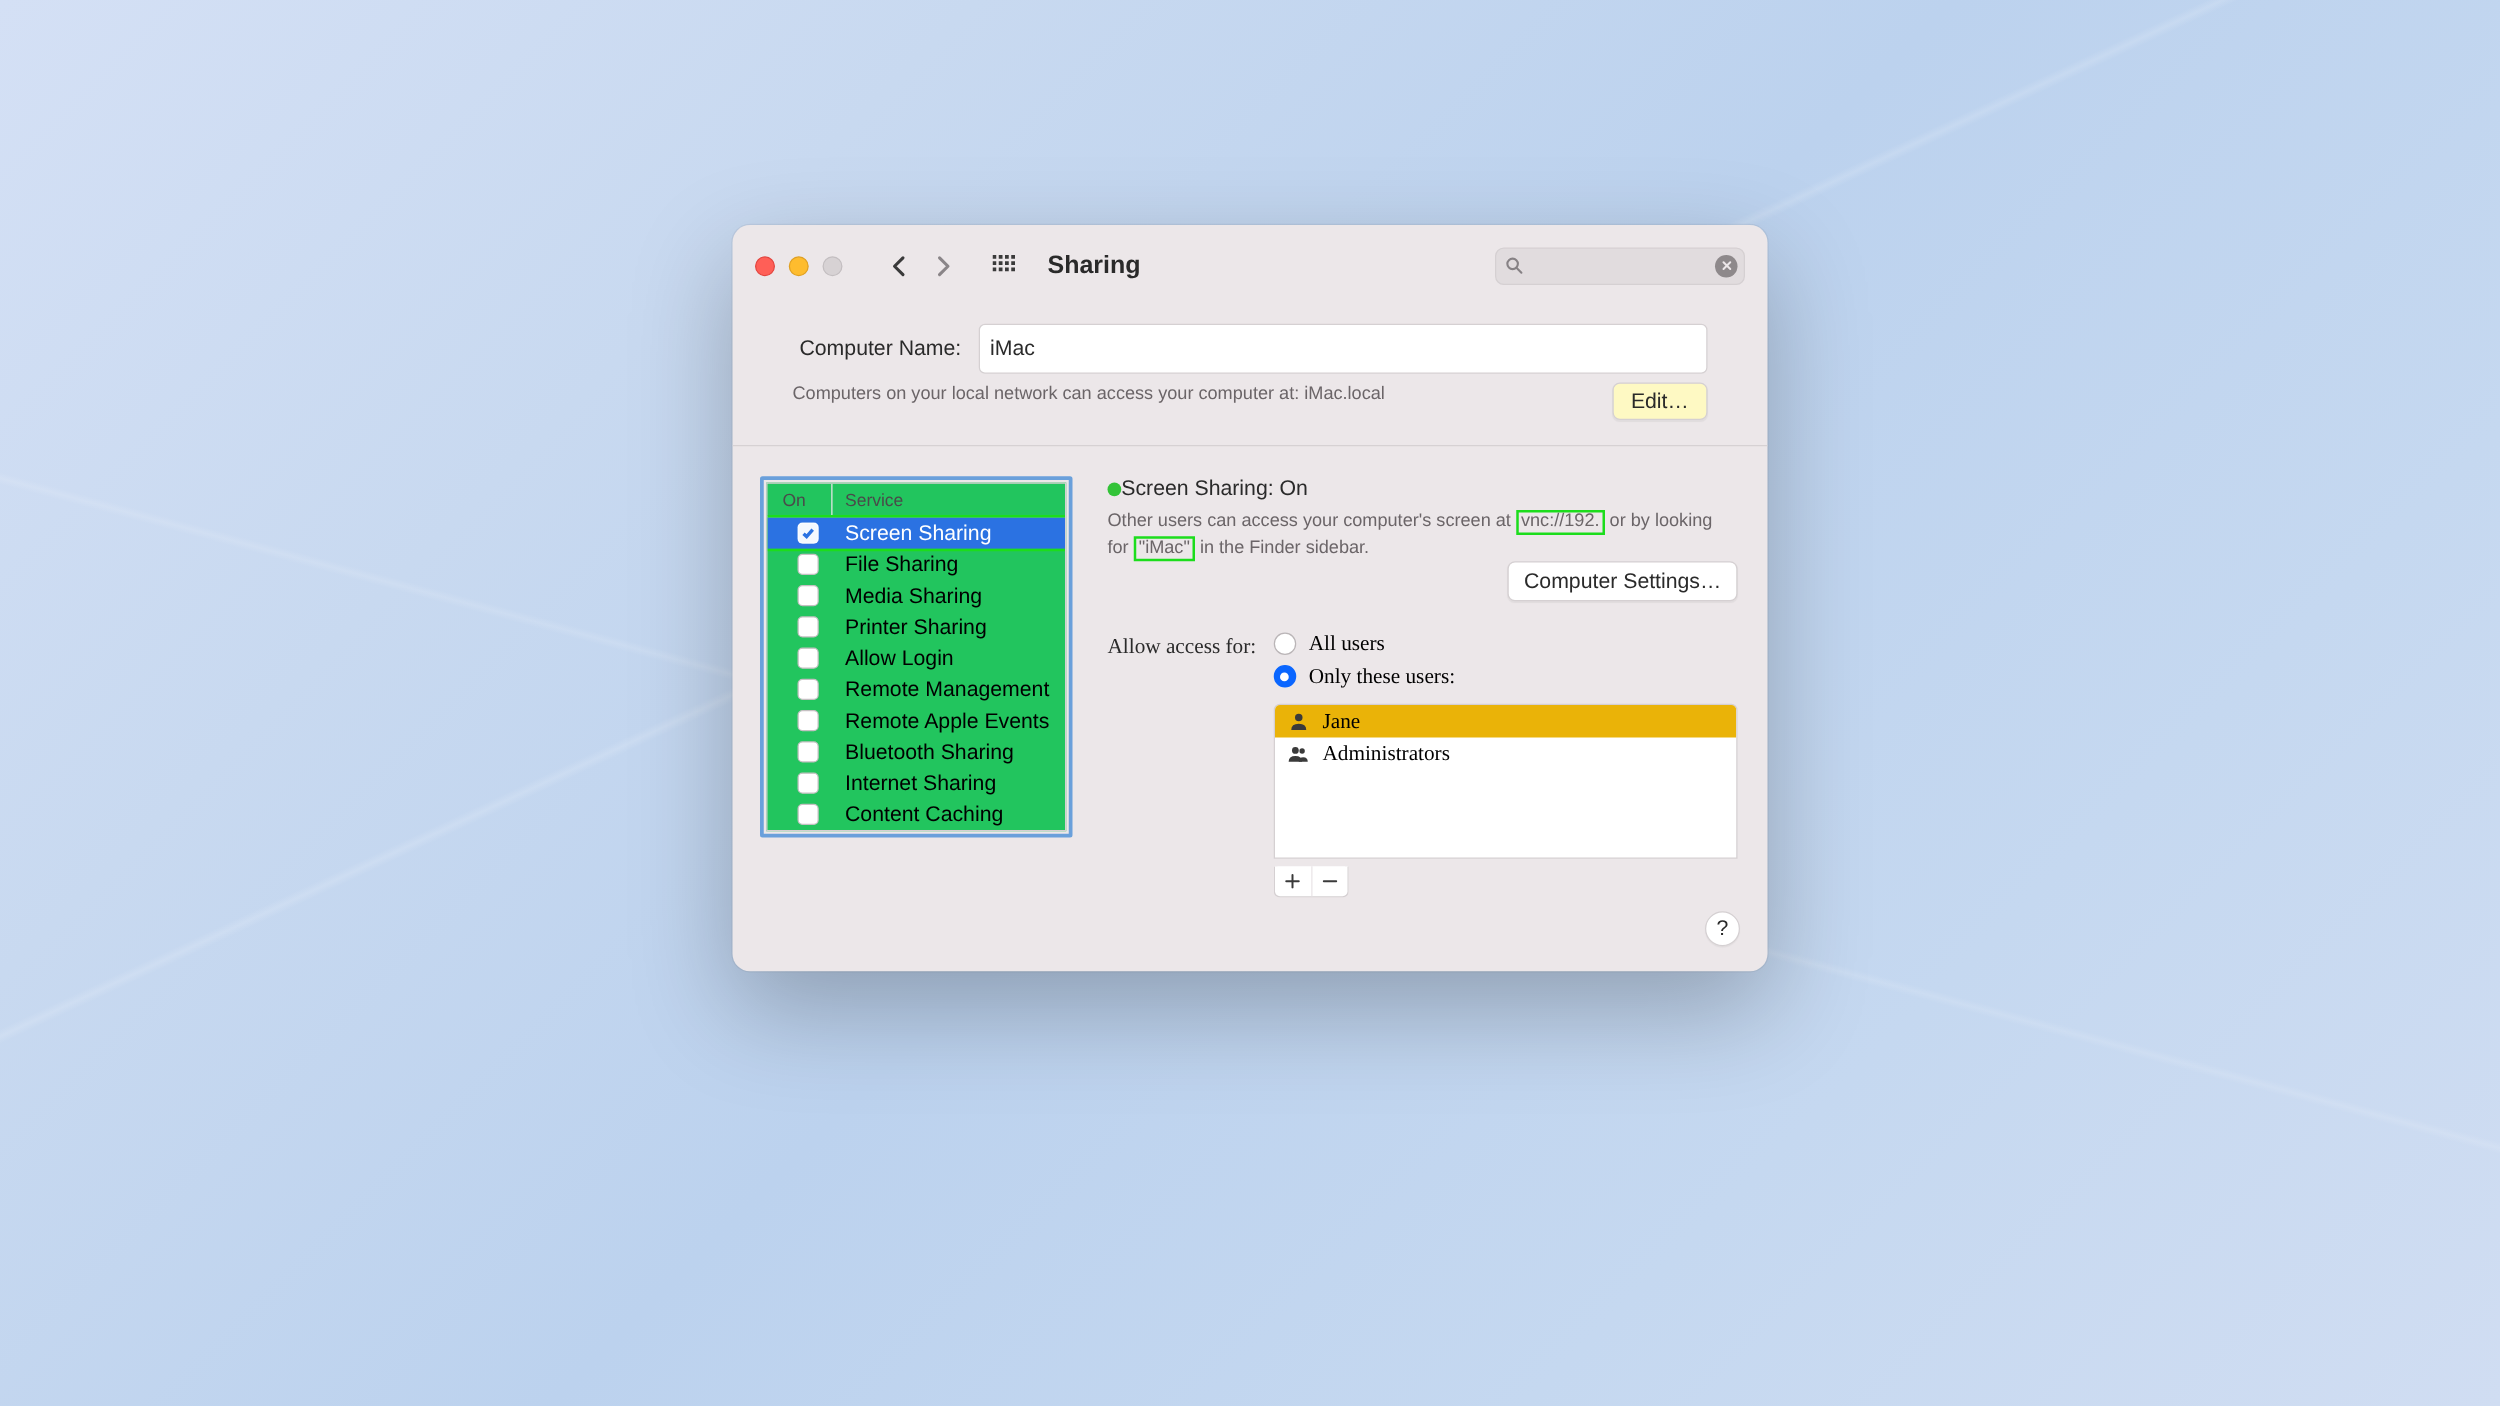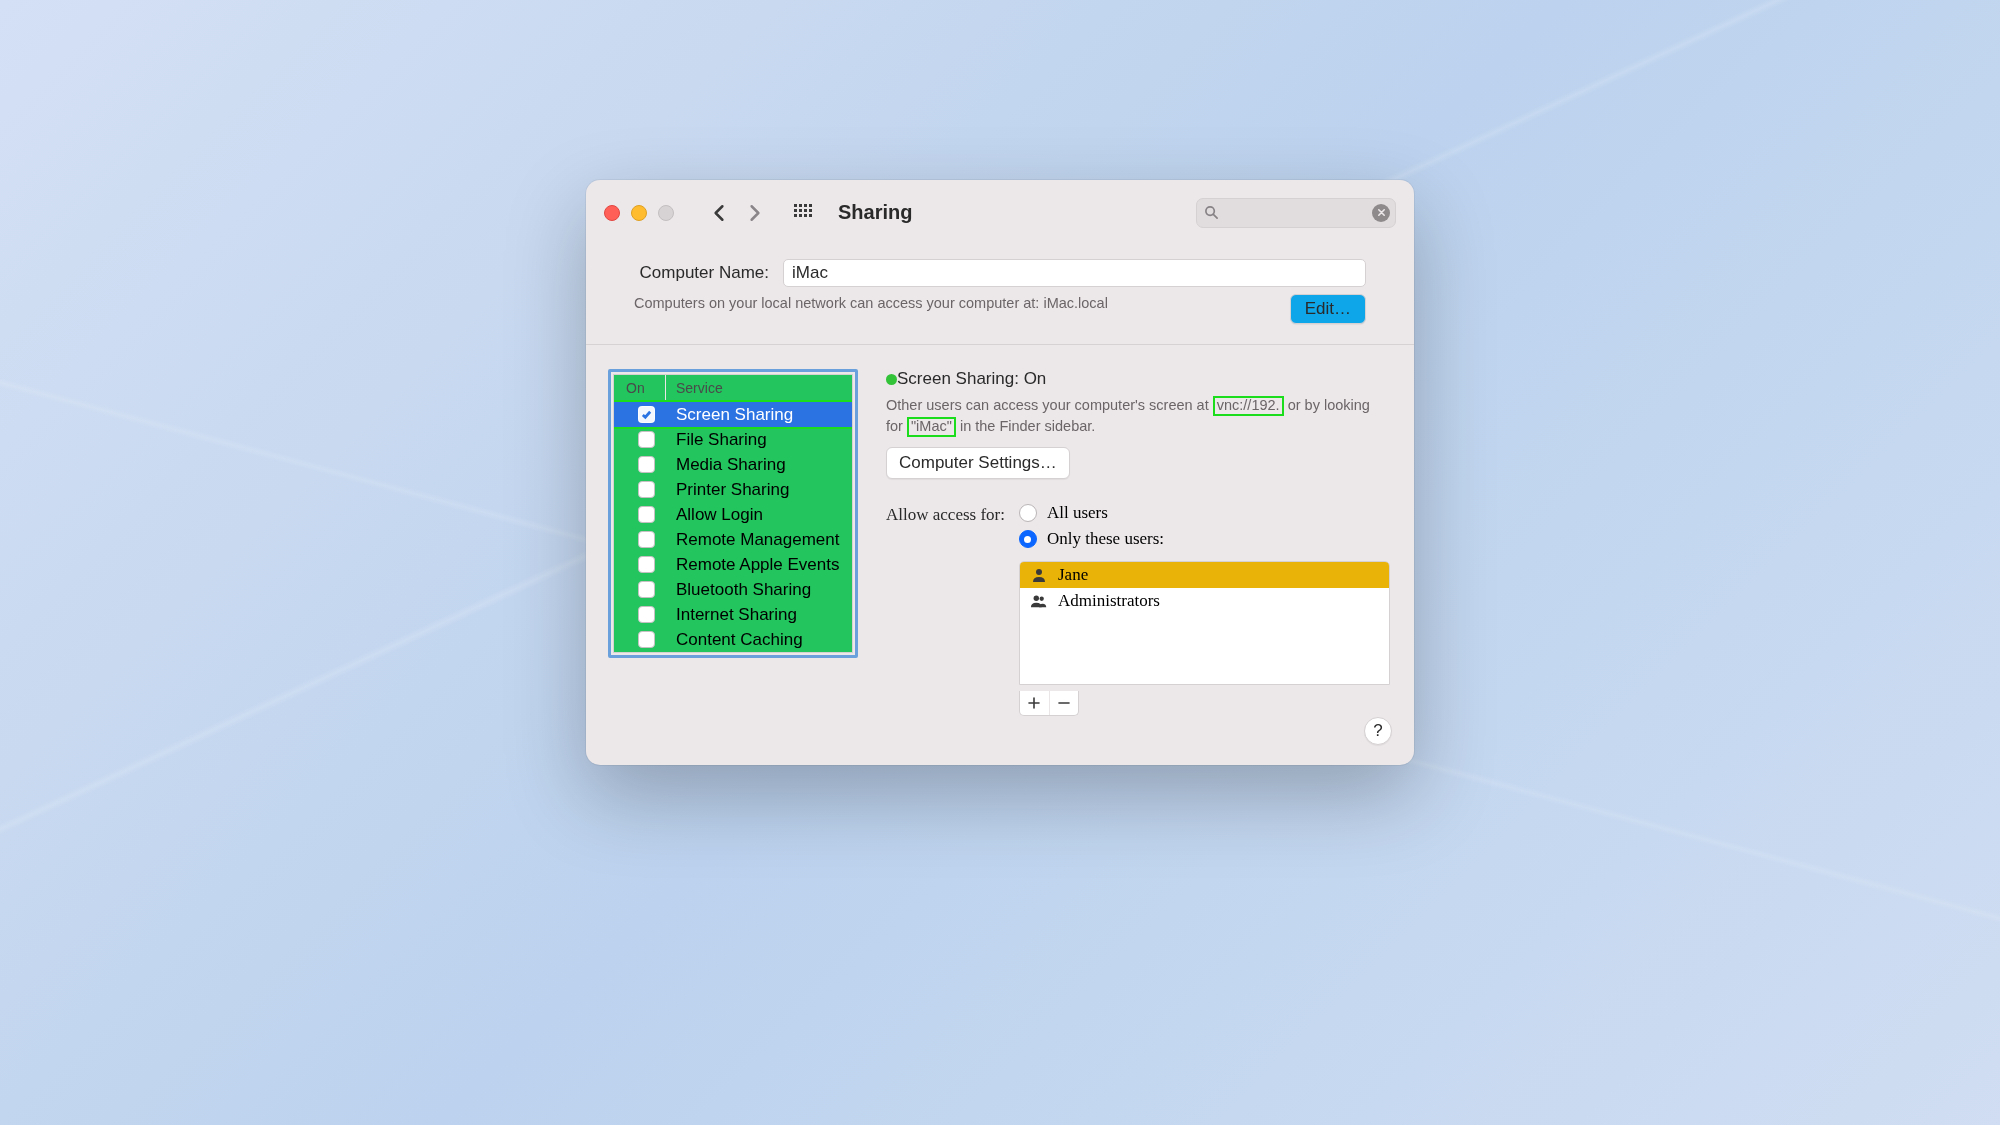--- a/index.html
+++ b/index.html
@@ -62,24 +62,24 @@
 .search-wrap { margin-left:auto; position:relative; width:200px; }
 .search-input { width:100%; height:30px; background:#e1dcde; border:1px solid #d5d0d2; border-radius:7px; padding:0 30px 0 30px; font-size:16px; color:#333; outline:none; }
 .search-icon { position:absolute; left:8px; top:7px; color:#878285; }
 .clear-icon { position:absolute; right:6px; top:6px; width:18px; height:18px; background:#8e898b; border-radius:50%; display:flex; align-items:center; justify-content:center; color:#ece7e9; }
 .clear-icon svg { width:9px; height:9px; }
 
 
 .name-section { padding:14px 48px 20px 48px; }
 .name-row { display:flex; align-items:center; gap:14px; }
 .name-label { text-align:right; width:135px; font-size:17px; color:#2a2a2a; }
-.name-input { flex:1; height:28px; background:#fff; border:1px solid #d5d0d2; border-radius:5px; padding:0 8px; font-size:17px; color:#2a2a2a; outline:none; }
+.name-input { flex:1; height:40px; background:#fff; border:1px solid #d5d0d2; border-radius:5px; padding:0 8px; font-size:17px; color:#2a2a2a; outline:none; }
 .name-below { display:flex; align-items:flex-start; margin-top:7px; gap:14px; }
 .name-desc { font-size:14.5px; color:#6b6568; line-height:1.35; flex:1; }
-.edit-btn { background:#0ea5e9; border:1px solid #d5d0d2; border-radius:6px; padding:4px 14px; font-size:17px; color:#2a2a2a; box-shadow:0 1px 1px rgba(0,0,0,0.05); cursor:pointer; }
+.edit-btn { background:#fef9c3; border:1px solid #d5d0d2; border-radius:6px; padding:4px 14px; font-size:17px; color:#2a2a2a; box-shadow:0 1px 1px rgba(0,0,0,0.05); cursor:pointer; }
 
 .divider { height:1px; background:#d6d1d3; }
 
 
 .main { display:flex; padding:24px 24px 24px 22px; gap:28px; min-height:420px; align-items:flex-start; }
 
 
 .services-wrap { border:3px solid #6aa0db; border-radius:2px; padding:2px; }
 .services { width:240px; background:#22c55e; border:1px solid #d5d0d2; overflow:hidden; }
 .services-header { display:flex; border-bottom:1px solid #eae5e7; }
@@ -98,21 +98,21 @@
 .checkbox svg { width:11px; height:11px; stroke:#fff; stroke-width:3; fill:none; }
 .srv-label { font-size:17px; padding-left:10px; }
 
 
 .detail { flex:1; }
 .status-row { display:flex; align-items:center; margin-bottom:6px; }
 .status-dot { width:11px; height:11px; border-radius:50%; background:#33c338; }
 .status-text { font-size:17px; color:#2a2a2a; }
 .access-desc { font-size:14.5px; color:#6b6568; line-height:1.45; }
 .hl { border:2px solid #1cdd1c; padding:0 2px; display:inline-block; line-height:1.1; }
-.settings-btn-row { display:flex; justify-content:flex-start; margin-top:10px; }
+.settings-btn-row { display:flex; justify-content:flex-end; }
 .mac-btn { background:#fff; border:1px solid #d5d0d2; border-radius:6px; padding:5px 12px; font-size:17px; color:#2a2a2a; box-shadow:0 1px 1px rgba(0,0,0,0.05); cursor:pointer; }
 
 .access-row { display:flex; align-items:flex-start; gap:14px; margin-top:24px;font-family:Liberation Serif, serif; }
 .access-label { font-size:17px; color:#2a2a2a; padding-top:2px; }
 .radio-group { display:flex; flex-direction:column; gap:6px; flex:1; }
 .radio-opt { display:flex; align-items:center; gap:10px; cursor:pointer; }
 .radio { width:18px; height:18px; border:1px solid #bab5b7; border-radius:50%; background:#fff; display:flex; align-items:center; justify-content:center; }
 .radio.checked { border-color:#0a66ff; background:#0a66ff; }
 .radio.checked::after { content:""; width:7px; height:7px; background:#fff; border-radius:50%; }
 

